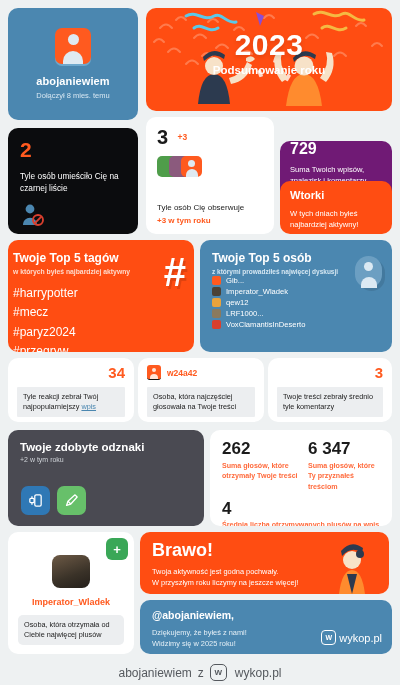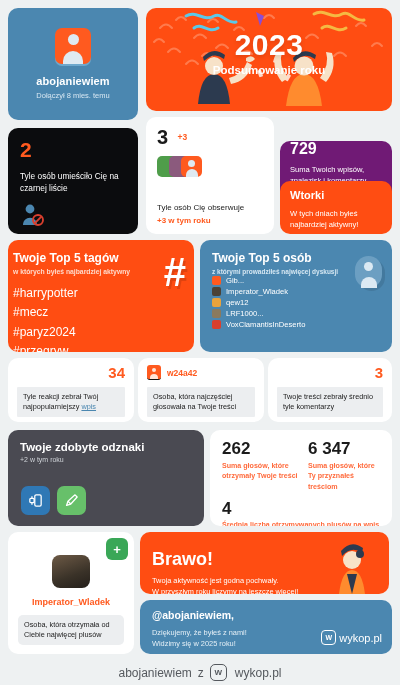--- a/index.html
+++ b/index.html
@@ -164,21 +164,21 @@
   #plus-avatar { width:38px; height:38px; border-radius:8px; margin-top:14px;
                  background:linear-gradient(160deg,#6d5a46 0%,#3a3228 60%,#241f1a 100%); position:relative; }
   #plus-name { color:#ff5a1f; font-size:9px; font-weight:bold; margin-top:9px; }
   #plus-note { background:#eceef0; border-radius:5px; padding:5px 6px; margin-top:8px;
                font-size:7.3px; line-height:1.4; color:#222; align-self:stretch; }
   #plus-badge { position:absolute; right:6px; top:6px; width:22px; height:22px; border-radius:6px;
                 background:#3aa757; display:flex; align-items:center; justify-content:center;
                 color:#fff; font-size:13px; font-weight:bold; }
 
   
-  #brawo-card { left:140px; top:532px; width:249px; height:62px; background:#ff4d12; padding:18px 12px; }
+  #brawo-card { left:140px; top:532px; width:249px; height:62px; background:#ff4d12; padding:9px 12px; }
   #brawo-title { color:#fff; font-size:18px; font-weight:bold; line-height:1; }
   #brawo-text { color:#fff; font-size:7.4px; line-height:1.55; margin-top:7px; }
 
   
   #thanks-card { left:140px; top:600px; width:252px; height:54px; background:#4b87b0; padding:9px 12px; }
   #thanks-handle { color:#fff; font-size:10.5px; font-weight:bold; }
   #thanks-text { color:#e4eff6; font-size:7.4px; line-height:1.55; margin-top:6px; }
   #thanks-logo { position:absolute; right:10px; bottom:9px; display:flex; align-items:center; color:#fff; font-size:11px; }
   .wk-mark { width:13px; height:13px; border:1.4px solid #fff; border-radius:4px; display:inline-flex;
              align-items:center; justify-content:center; font-size:7px; font-weight:bold; margin-right:3px; }

